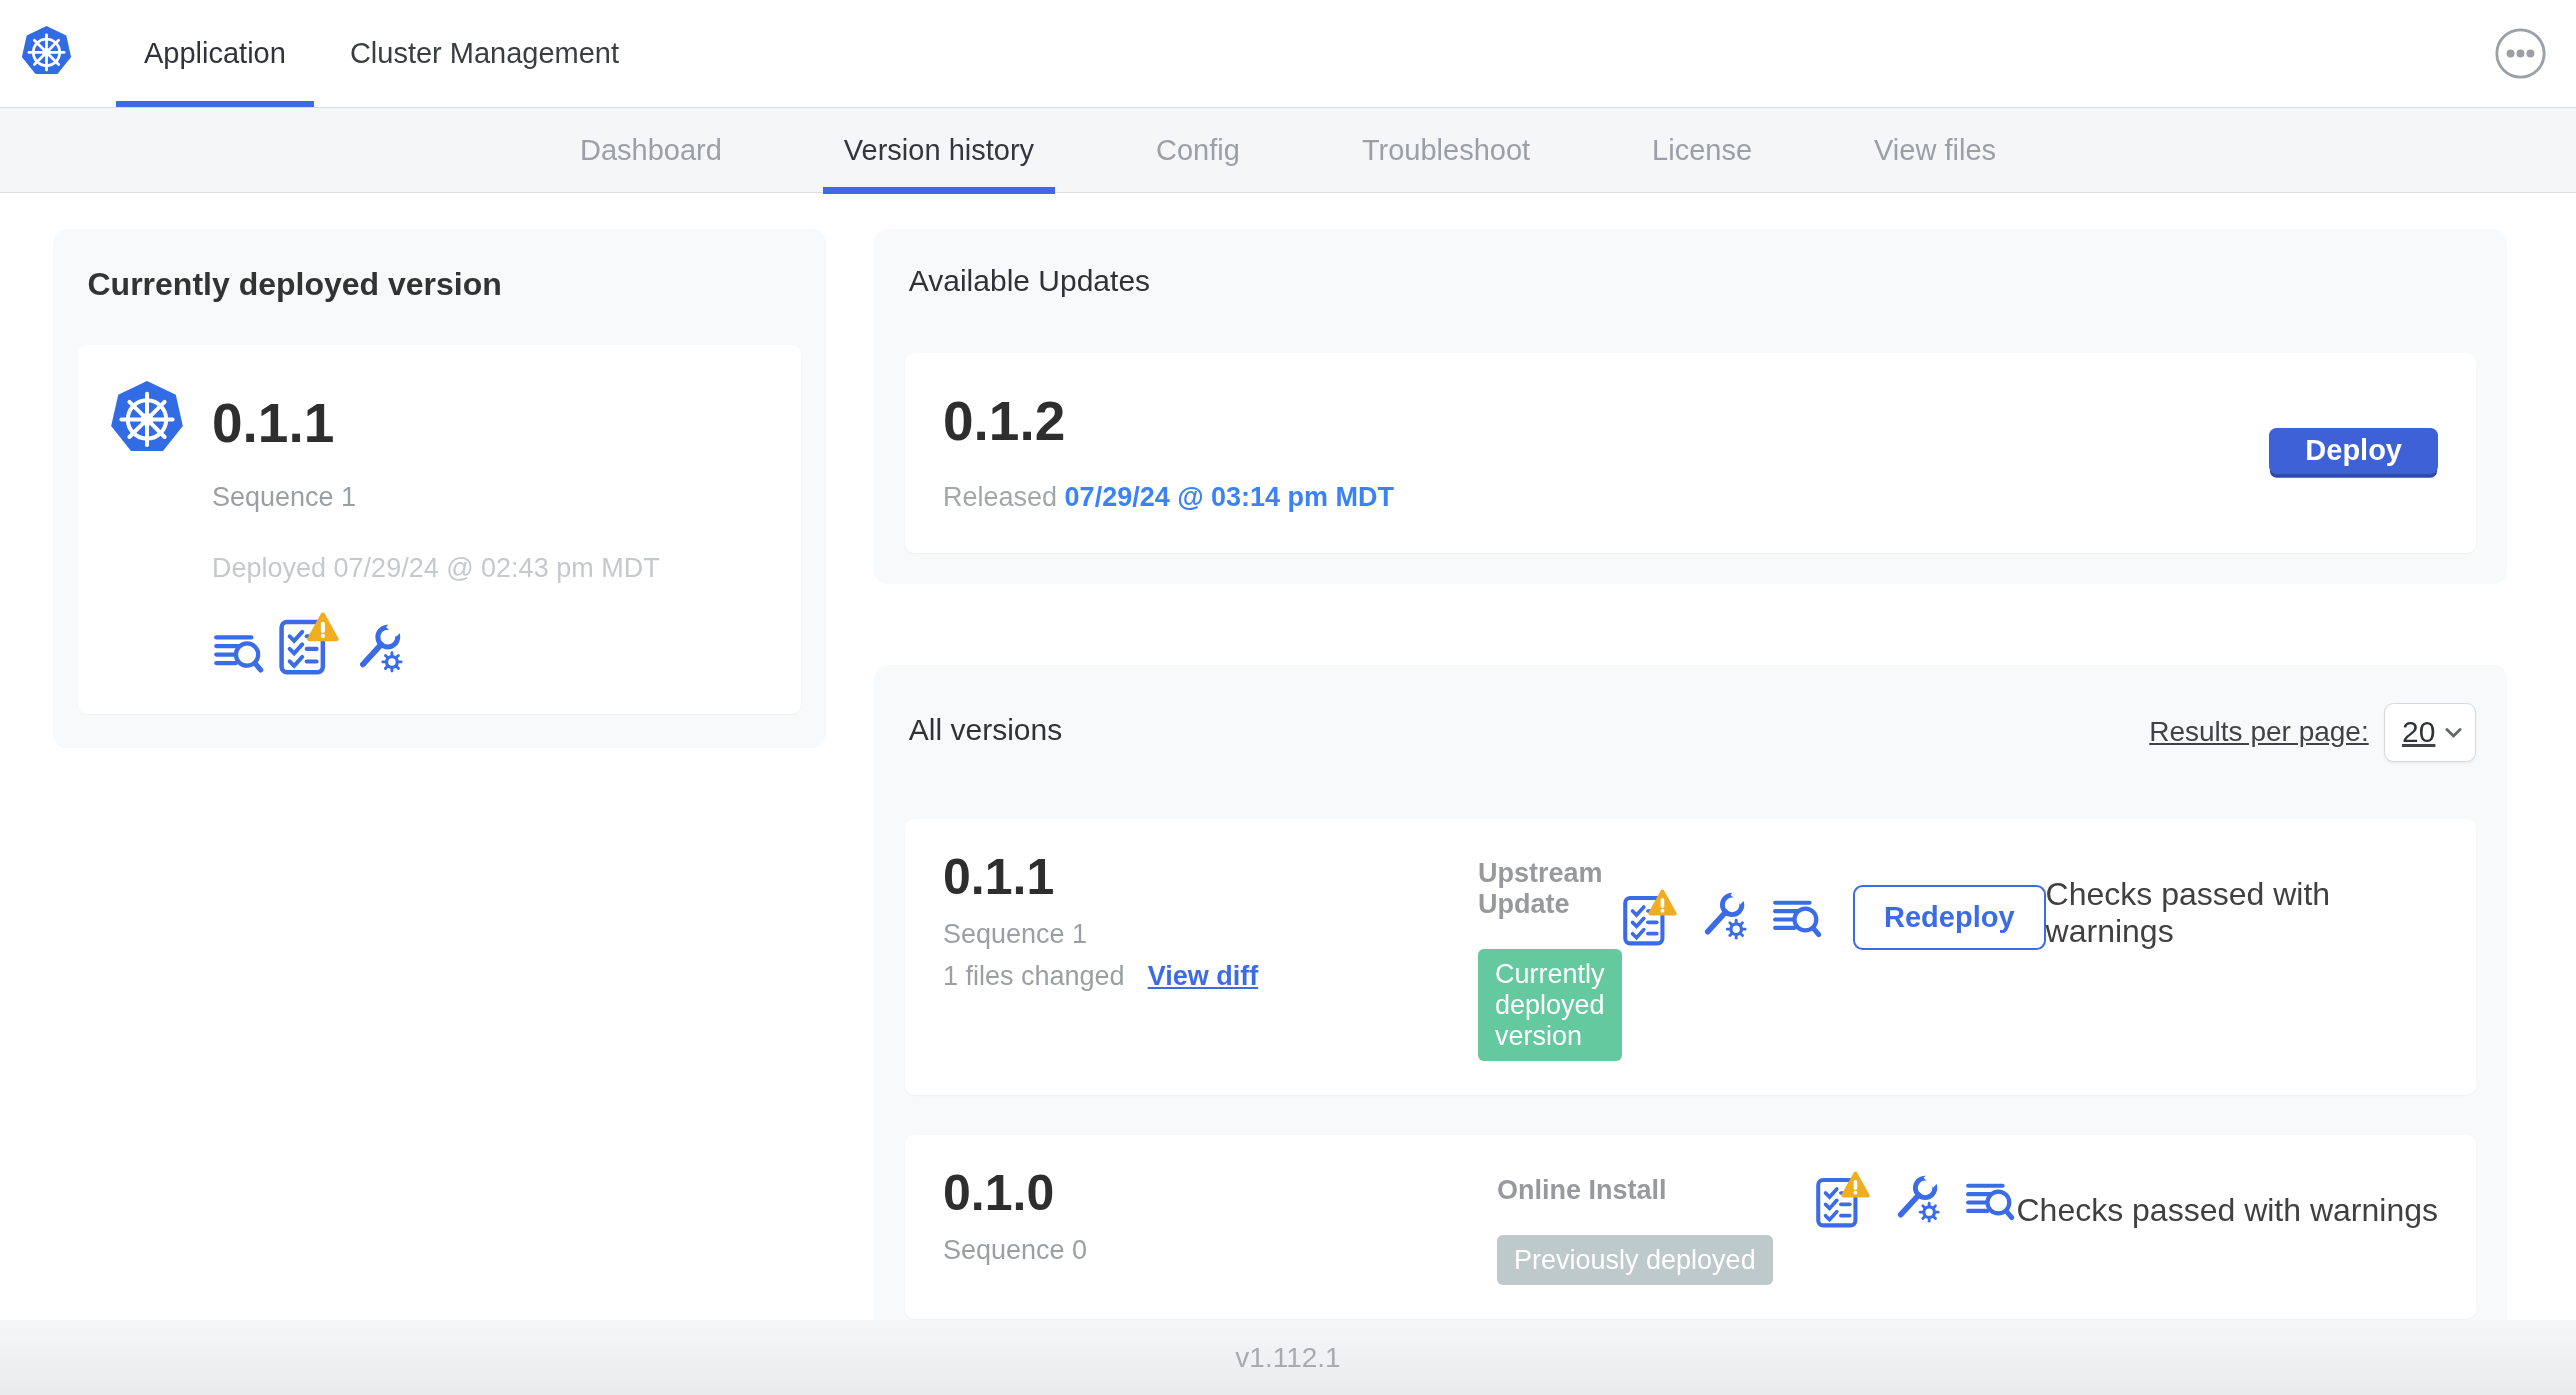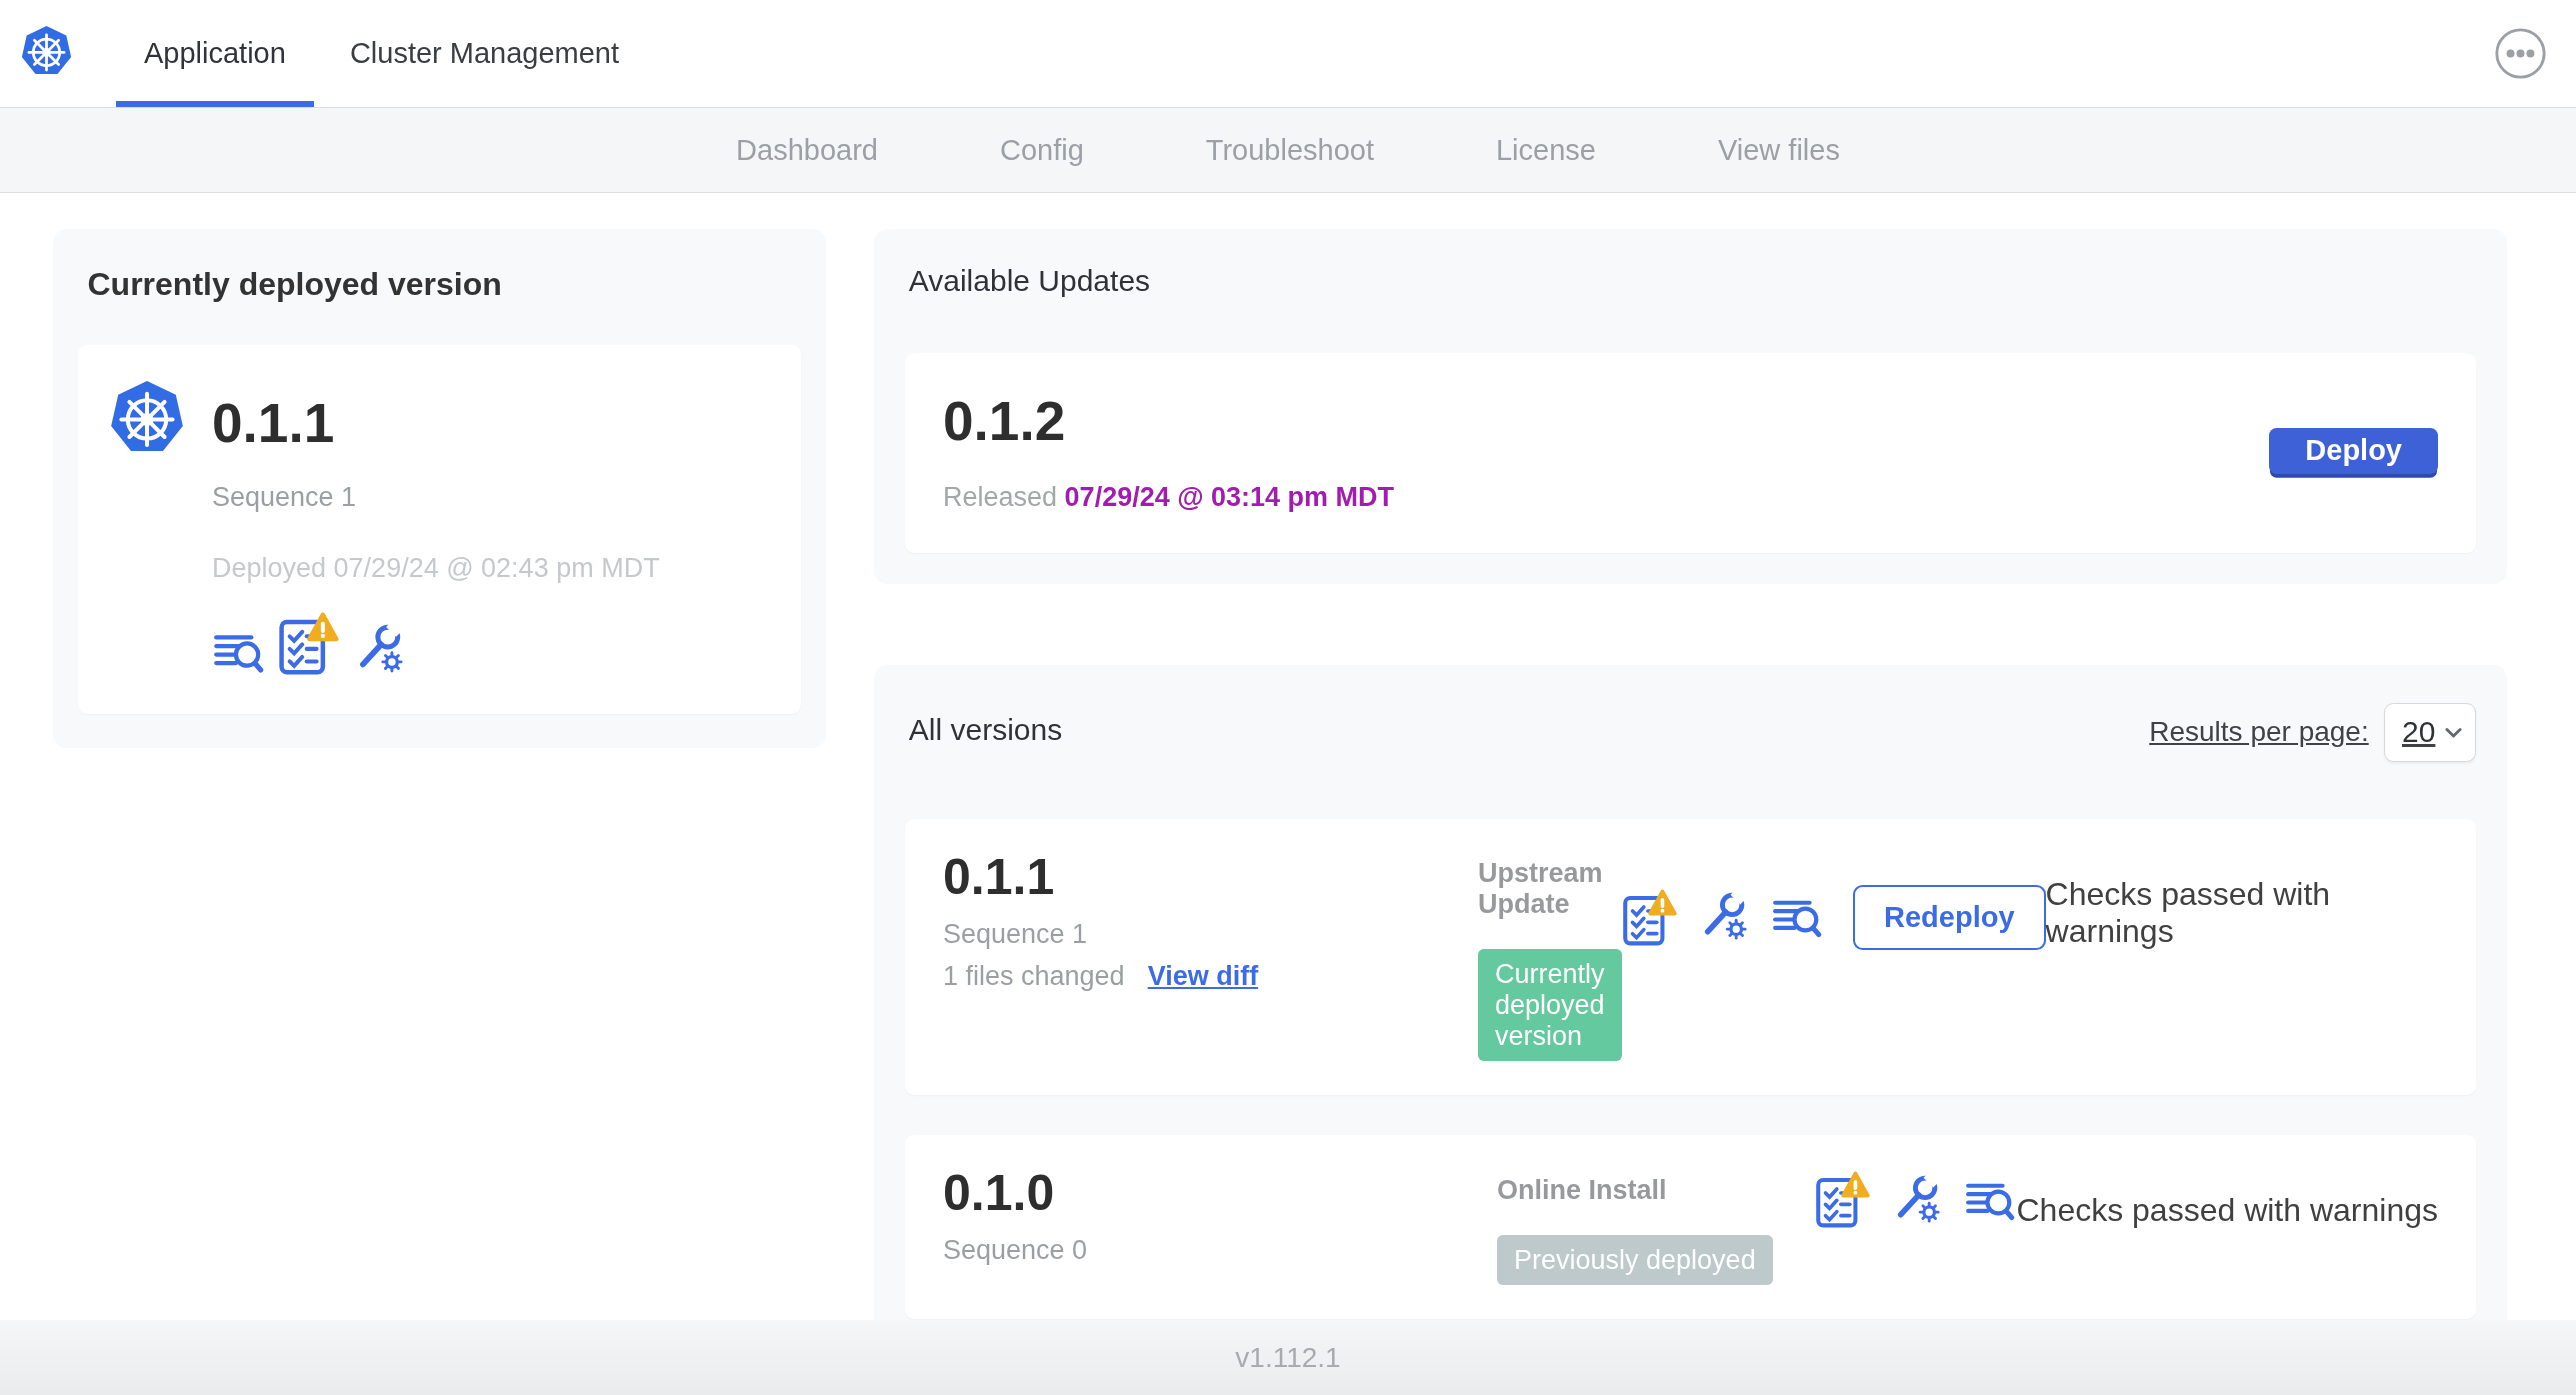--- a/index.html
+++ b/index.html
@@ -36,21 +36,21 @@
   .dep-icons{margin-top:27px;display:flex;align-items:flex-end;gap:13.4px;}
   .icon-btn{line-height:0;cursor:pointer;background:none;border:none;padding:0;}
   
   .right-col{flex:1;min-width:0;}
   .updates-card{padding:25px 31px 31px;}
   .section-title{font-size:30px;font-weight:normal;color:#2f3337;margin:9.5px 0 0 3.8px;}
   .updates-card .section-title{margin-bottom:55px;}
   .update-row{background:#fff;border-radius:9.5px;padding:36px 38px 40px;display:flex;align-items:center;box-shadow:0 1px 1.9px rgba(0,0,0,.04);}
   .upd-version{font-size:55px;font-weight:bold;color:#2e2e2e;}
   .upd-released{margin-top:29px;font-size:27px;color:#a3a7aa;}
-  .upd-released b{color:#a21caf;}
+  .upd-released b{color:#3b82f6;}
   .deploy-btn{margin-left:auto;font-size:29px;font-weight:bold;color:#fff;background:#3e61d8;border:none;
               border-radius:7.6px;height:46px;padding:0 36px;cursor:pointer;box-shadow:0 4.8px 0 -1px #2d49ac;}
   
   .allversions-card{margin-top:81px;padding:25px 31px 55px;}
   .av-head{display:flex;align-items:center;margin-bottom:57px;}
   .rpp{margin-left:auto;display:flex;align-items:center;gap:15.3px;font-size:28px;color:#3f4347;margin-top:13.4px;text-decoration:underline;}
   .rpp-select{width:92px;height:59px;background:#fff;border:1.9px solid #d6d9dc;border-radius:9.5px;
               display:flex;align-items:center;justify-content:space-between;padding:0 13.4px 0 17px;
               font-size:30px;color:#2f3337;cursor:pointer;box-shadow:0 1.9px 2.9px rgba(0,0,0,.05);box-sizing:border-box;}
   .version-row{background:#fff;border-radius:9.5px;padding:32px 38px 34px;display:flex;align-items:flex-start;box-shadow:0 1px 1.9px rgba(0,0,0,.04);}
@@ -110,20 +110,23 @@
       <circle cx="17.5" cy="28" r="4.2" fill="#9aa0a5"></circle>
       <circle cx="28" cy="28" r="4.2" fill="#9aa0a5"></circle>
       <circle cx="38.5" cy="28" r="4.2" fill="#9aa0a5"></circle>
     </svg>
   </span>
 </div>
 
 <div class="subnav">
   <div class="stab">
       <span>Dashboard</span>
+    </div>
+  <div class="stab active">
+      <span>Version history</span>
     </div>
   <div class="stab">
       <span>Config</span>
     </div>
   <div class="stab">
       <span>Troubleshoot</span>
     </div>
   <div class="stab">
       <span>License</span>
     </div>

